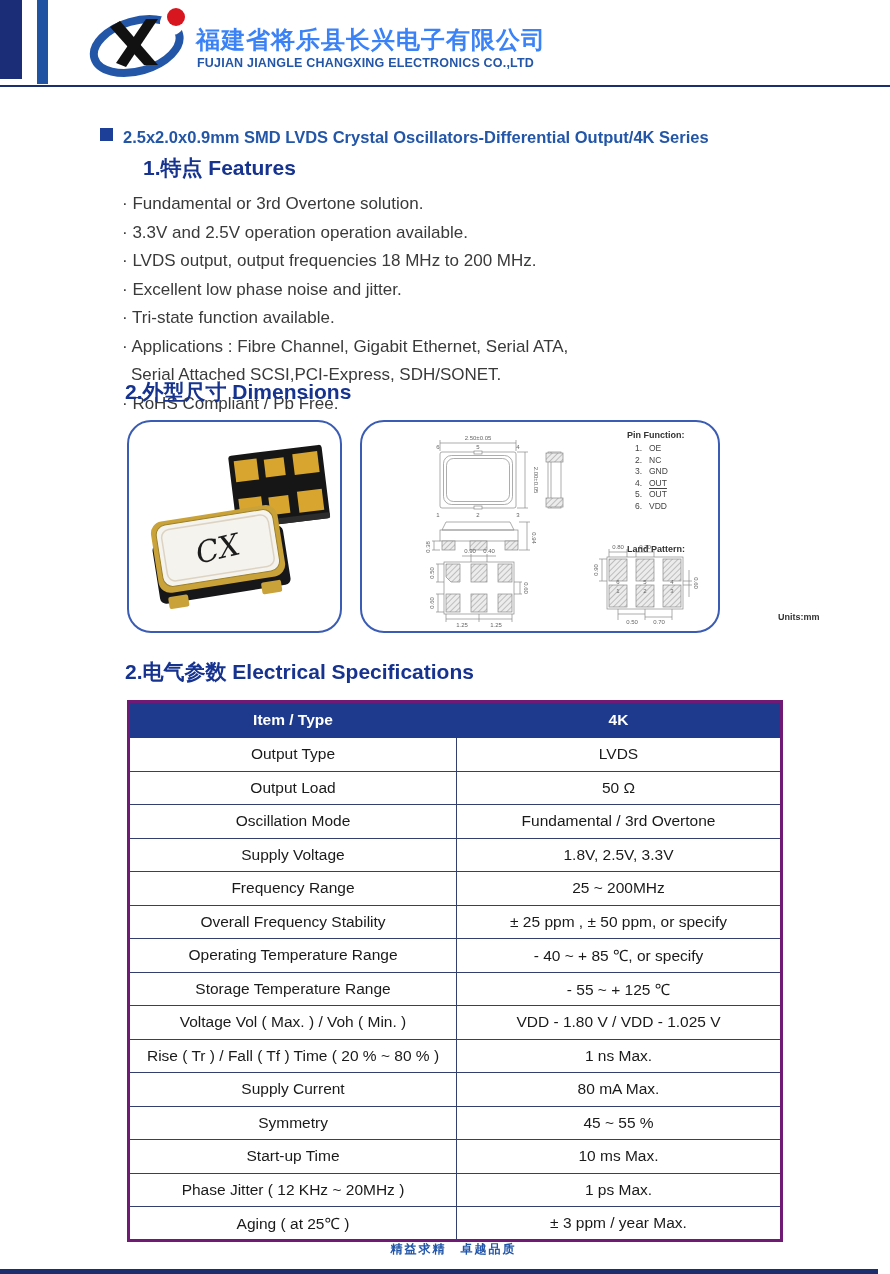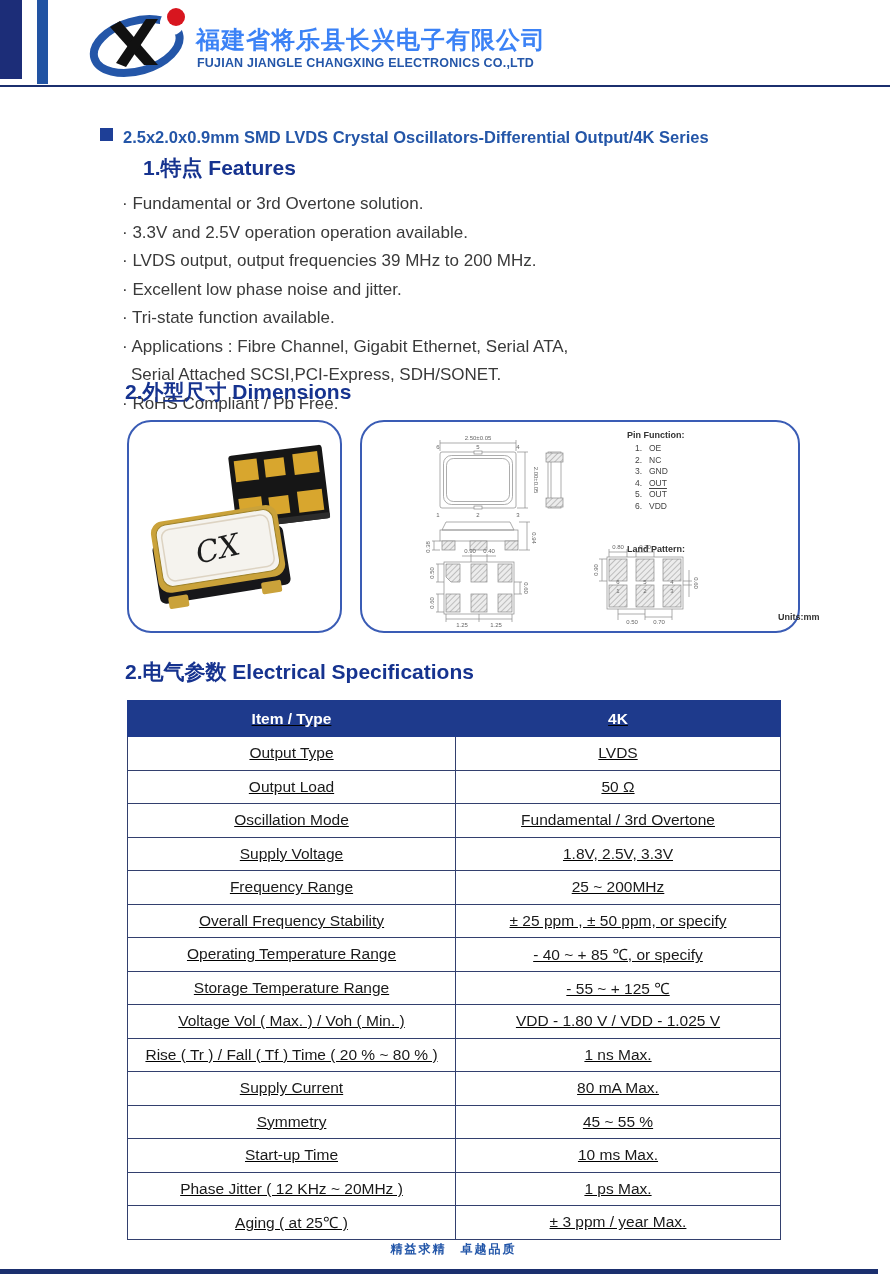--- a/index.html
+++ b/index.html
@@ -37,21 +37,21 @@
   
   #features-list { position:absolute; left:122px; top:190px; }
   .feat { font-size:17px; line-height:28.5px; color:#3a3a3a; white-space:nowrap; }
   .feat.cont { padding-left:9px; }
   
   .dim-box {
     position:absolute; top:420px; height:213px; border:2px solid #3a5cb5;
     border-radius:24px; background:#fff;
   }
   #box-photo   { left:127px; width:215px; }
-  #box-drawing { left:360px; width:440px; }
+  #box-drawing { left:360px; width:360px; }
   .pinfn { position:absolute; left:265px; top:8px; }
   .pinfn-label { font-size:9px; font-weight:bold; color:#333; margin-bottom:3px; }
   .pin-row { font-size:8.5px; color:#444; line-height:11.5px; padding-left:8px; white-space:nowrap; }
   .pin-row .num { display:inline-block; width:14px; }
   .ov { text-decoration:overline; }
   .land-label { position:absolute; left:265px; top:122px; font-size:9px; font-weight:bold; color:#333; }
   .units { position:absolute; left:372px; top:190px; font-size:9px; font-weight:bold; color:#333;padding-left:44px; }
   .draw-svg { position:absolute; left:0; top:0; width:411px; height:209px; }
   
   #spec-table {
@@ -60,21 +60,21 @@
   }
   #spec-table th, #spec-table td {
     border:1px solid #33406e; text-align:center; vertical-align:middle;
   }
   #spec-table th {
     background:#1e3a8c; color:#fff; font-size:15.5px; font-weight:bold; height:36px;
     border-color:#1e3a8c;
   }
   #spec-table th + th { border-left:1px solid #5a6fae; }
   #spec-table td { height:33.5px; font-size:15.5px; color:#1a1a1a; background:#fff; }
-  #spec-table { border:1px solid #701a75;text-decoration:underline; }
+  #spec-table { border:3px solid #701a75; }
   
   #footer-slogan {
     position:absolute; left:127px; top:1241px; width:653px; text-align:center;
     font-size:12px; font-weight:bold; color:#2155a8; letter-spacing:2px;
   }
   .bar-bottom { position:absolute; left:0; top:1269px; width:878px; height:5px; background:#1b2f6e; }
   
   .dtx { font-family:"Liberation Sans",sans-serif; fill:#666; }
 </style>
 </head>
@@ -101,21 +101,21 @@
 
   <div class="title-row">
     <div class="title-sq"></div>
     <div class="doc-title">2.5x2.0x0.9mm SMD LVDS Crystal Oscillators-Differential Output/4K Series</div>
   </div>
 
   <div class="sec-h" id="h-features">1.特点 Features</div>
   <div id="features-list">
       <div class="feat">· Fundamental or 3rd Overtone solution.</div>
       <div class="feat">· 3.3V and 2.5V operation operation available.</div>
-      <div class="feat">· LVDS output, output frequencies 39 MHz to 200 MHz.</div>
+      <div class="feat">· LVDS output, output frequencies 18 MHz to 200 MHz.</div>
       <div class="feat">· Excellent low phase noise and jitter.</div>
       <div class="feat">· Tri-state function available.</div>
       <div class="feat">· Applications : Fibre Channel, Gigabit Ethernet, Serial ATA,</div>
       <div class="feat cont">Serial Attached SCSI,PCI-Express, SDH/SONET.</div>
       <div class="feat">· RoHS Compliant / Pb Free.</div>
     </div>
 
   <div class="sec-h" id="h-dims">2.外型尺寸 Dimensions</div>
 
   <div class="dim-box" id="box-photo">

